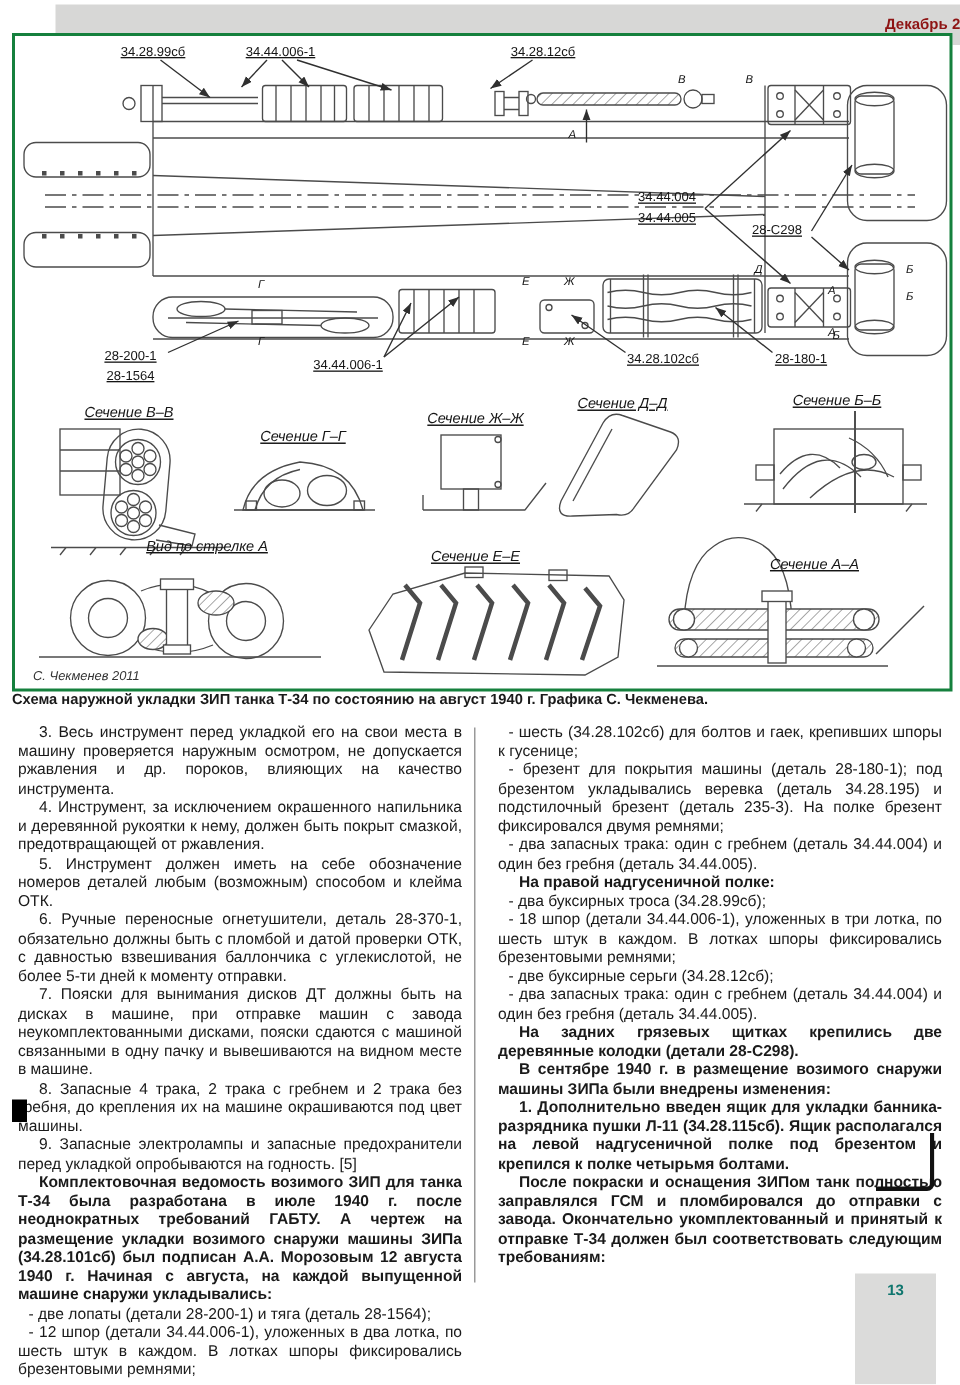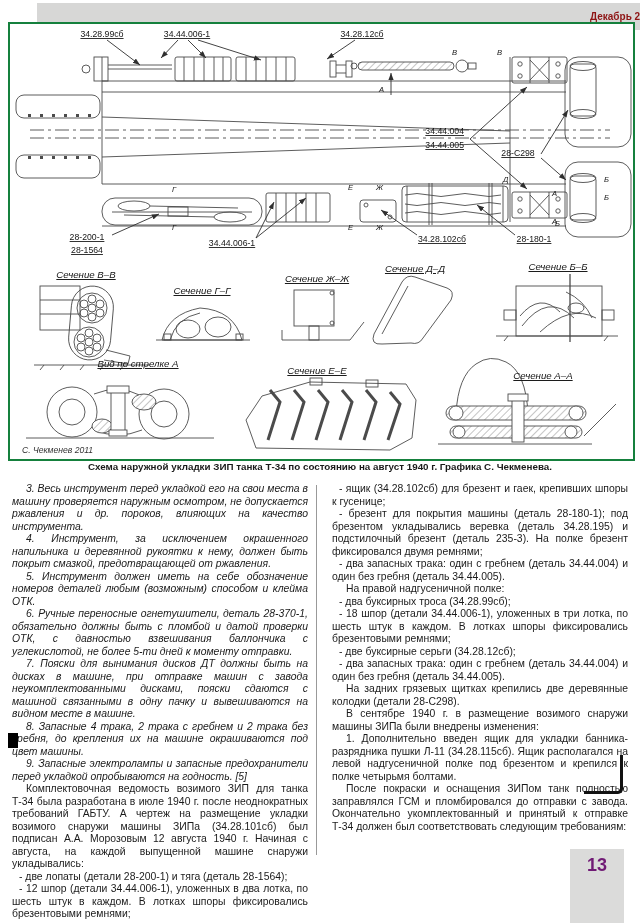--- a/index.html
+++ b/index.html
@@ -10,39 +10,39 @@
           display:flex;align-items:center;justify-content:flex-end;margin-left:37px;}
   .topbar span{font-size:10px;font-weight:bold;color:#8e1414;padding-right:12px;}
   
   .figbox{position:absolute;left:8px;top:22px;width:623px;height:435px;border:2px solid #15803d;background:#fff;}
   svg text{fill:#151515;}
   .cl{font-size:8.7px;text-decoration:underline;}
   .sec{font-size:9.7px;font-style:italic;text-decoration:underline;}
   .ltr{font-size:7.6px;font-style:italic;}
   .sig{font-size:8.6px;font-style:italic;fill:#333;}
   
-  .caption{position:absolute;left:8px;top:461px;width:624px;text-align:center;
+  .caption{position:absolute;left:8px;top:461px;width:624px;
            font-size:9.8px;font-weight:bold;}
   
   .cols{position:absolute;left:12px;top:483px;width:616px;display:flex;}
   .col{width:296px;font-size:10.4px;line-height:12.5px;text-align:justify;}
   .col.right{margin-left:24px;}
   .divider{position:absolute;left:316px;top:485px;width:1px;height:370px;background:#999;}
   .col p{margin:0;}
-  .col p.it{font-style:italic;text-indent:14px;}
-  .col p.pl{text-indent:14px;}
+  .col p.it{text-indent:14px;}
+  .col p.pl{text-indent:14px;font-weight:bold;}
   .col p.li{text-indent:7px;}
   
   .mark-black{position:absolute;left:8px;top:733px;width:10px;height:15px;background:#000;}
   .mark-bracket{position:absolute;left:584px;top:755px;width:36px;height:36px;
                 border-right:3px solid #111;border-bottom:3px solid #111;border-radius:0 0 5px 0;}
   
   .pagenum{position:absolute;left:570px;top:849px;width:54px;height:74px;background:#dbdbda;
            text-align:center;}
-  .pagenum span{display:inline-block;margin-top:6px;font-size:18px;font-weight:bold;color:#701a75;text-align:right;}
+  .pagenum span{display:inline-block;margin-top:6px;font-size:10px;font-weight:bold;color:#0f766e;text-align:right;}
 </style>
 </head>
 <body>
 
 <div class="page">
 
   <div class="topbar">
     <span>Декабрь 2011 г.</span>
   </div>
 
@@ -347,21 +347,21 @@
         <p class="para it">6. Ручные переносные огнетушители, деталь 28-370-1, обязательно должны быть с пломбой и датой проверки ОТК, с давностью взвешивания баллончика с углекислотой, не более 5-ти дней к моменту отправки.</p>
         <p class="para it">7. Пояски для вынимания дисков ДТ должны быть на дисках в машине, при отправке машин с завода неукомплектованными дисками, пояски сдаются с машиной связанными в одну пачку и вывешиваются на видном месте в машине.</p>
         <p class="para it">8. Запасные 4 трака, 2 трака с гребнем и 2 трака без гребня, до крепления их на машине окрашиваются под цвет машины.</p>
         <p class="para it">9. Запасные электролампы и запасные предохранители перед укладкой опробываются на годность. [5]</p>
         <p class="para pl">Комплектовочная ведомость возимого ЗИП для танка Т-34 была разработана в июле 1940 г. после неоднократных требований ГАБТУ. А чертеж на размещение укладки возимого снаружи машины ЗИПа (34.28.101сб) был подписан А.А. Морозовым 12 августа 1940 г. Начиная с августа, на каждой выпущенной машине снаружи укладывались:</p>
         <p class="para li">- две лопаты (детали 28-200-1) и тяга (деталь 28-1564);</p>
         <p class="para li">- 12 шпор (детали 34.44.006-1), уложенных в два лотка, по шесть штук в каждом. В лотках шпоры фиксировались брезентовыми ремнями;</p>
       </div>
     <div class="col right">
 
-    <p class="para li">- ящик (34.28.102сб) для брезент и гаек, крепивших шпоры к гусенице;</p>
+    <p class="para li">- шесть (34.28.102сб) для болтов и гаек, крепивших шпоры к гусенице;</p>
         <p class="para li">- брезент для покрытия машины (деталь 28-180-1); под брезентом укладывались веревка (деталь 34.28.195) и подстилочный брезент (деталь 235-3). На полке брезент фиксировался двумя ремнями;</p>
         <p class="para li">- два запасных трака: один с гребнем (деталь 34.44.004) и один без гребня (деталь 34.44.005).</p>
         <p class="para pl">На правой надгусеничной полке:</p>
         <p class="para li">- два буксирных троса (34.28.99сб);</p>
         <p class="para li">- 18 шпор (детали 34.44.006-1), уложенных в три лотка, по шесть штук в каждом. В лотках шпоры фиксировались брезентовыми ремнями;</p>
         <p class="para li">- две буксирные серьги (34.28.12сб);</p>
         <p class="para li">- два запасных трака: один с гребнем (деталь 34.44.004) и один без гребня (деталь 34.44.005).</p>
         <p class="para pl">На задних грязевых щитках крепились две деревянные колодки (детали 28-С298).</p>
         <p class="para pl">В сентябре 1940 г. в размещение возимого снаружи машины ЗИПа были внедрены изменения:</p>
         <p class="para pl">1. Дополнительно введен ящик для укладки банника-разрядника пушки Л-11 (34.28.115сб). Ящик располагался на левой надгусеничной полке под брезентом и крепился к полке четырьмя болтами.</p>

